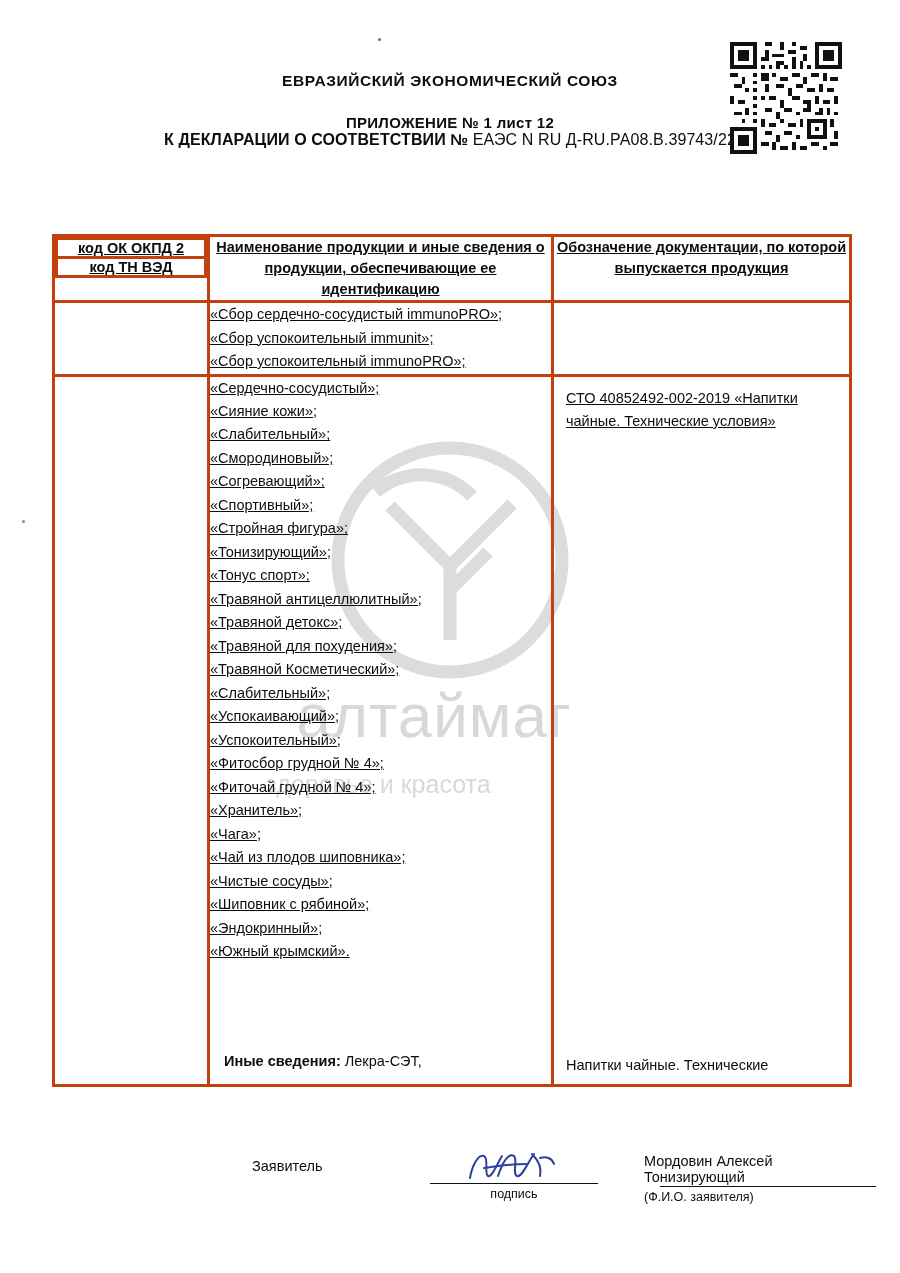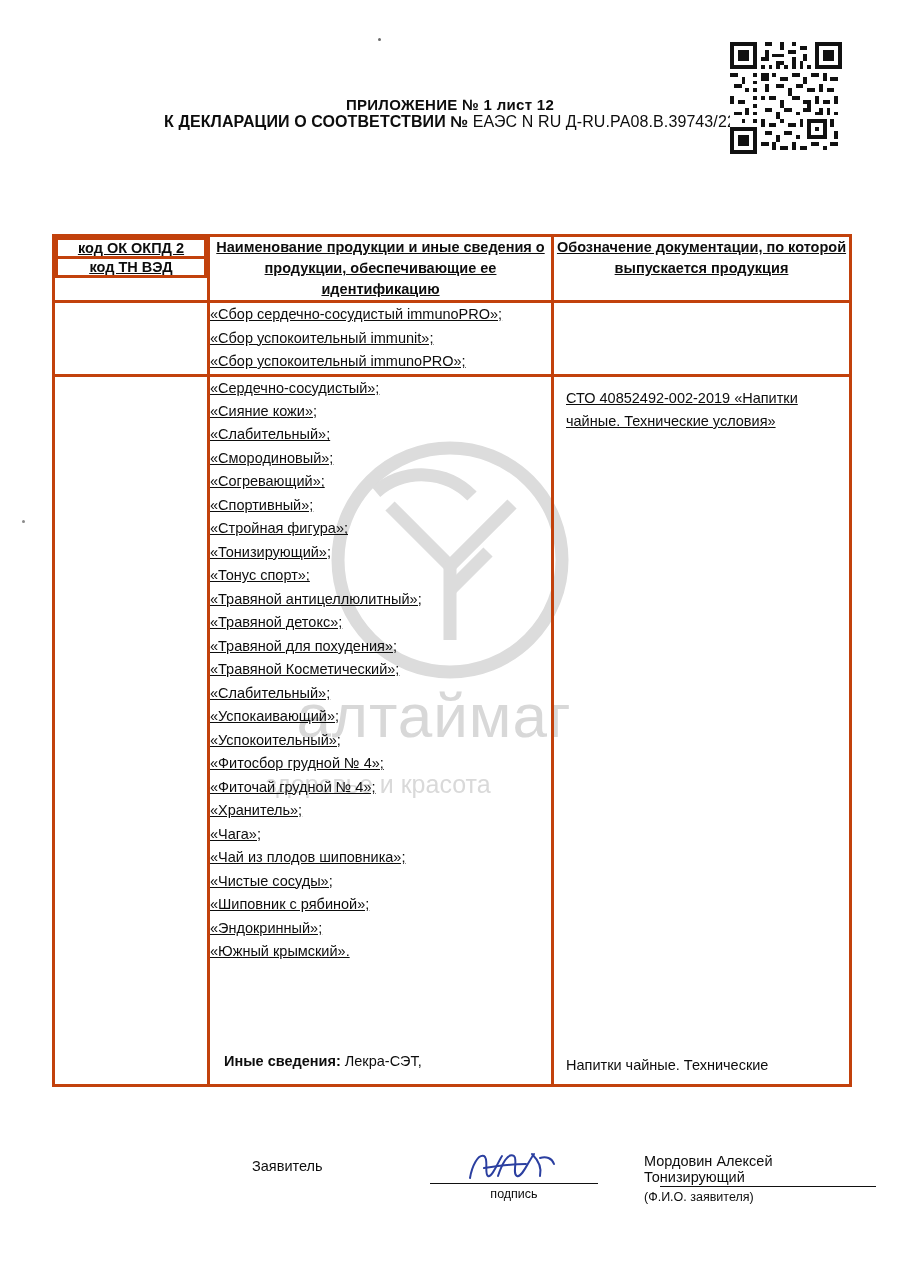--- a/index.html
+++ b/index.html
@@ -326,20 +326,21 @@
       <rect x="18" y="27" width="2" height="1"></rect>
         <rect x="21" y="26" width="2" height="1"></rect>
       <rect x="24" y="27" width="1" height="1"></rect>
         <rect x="26" y="26" width="2" height="1"></rect>
       <rect x="20" y="16" width="1" height="1"></rect>
         <rect x="23" y="17" width="1" height="1"></rect>
     </g>
   </svg>
 
   <div class="header">
+    <div class="h-line1">ЕВРАЗИЙСКИЙ ЭКОНОМИЧЕСКИЙ СОЮЗ</div>
     <div class="h-line2">ПРИЛОЖЕНИЕ № 1 лист 12</div>
     <div class="h-line3">
       <b>К ДЕКЛАРАЦИИ О СООТВЕТСТВИИ №</b>
       <span class="num">ЕАЭС N RU Д-RU.РА08.В.39743/22</span>
     </div>
   </div>
 
   <table class="doc">
     <colgroup>
       <col class="col1">

